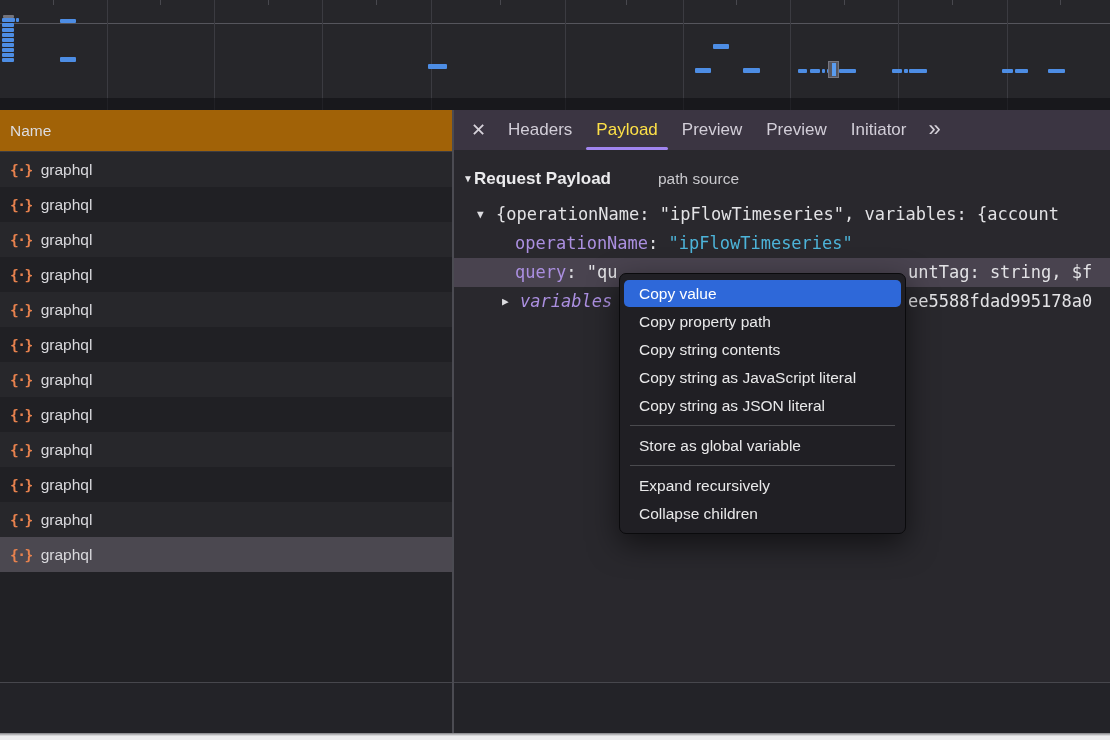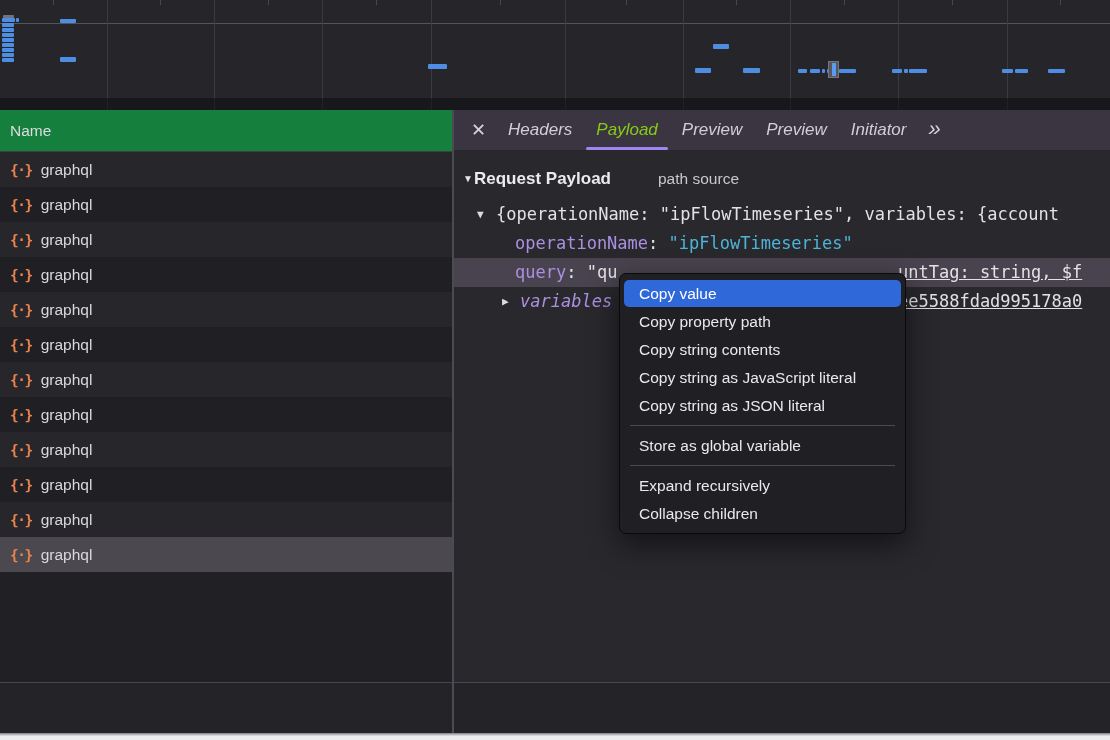--- a/index.html
+++ b/index.html
@@ -12,37 +12,37 @@
   .tl-grid{position:absolute;top:0;bottom:0;width:1px;background:#3b3b41;z-index:0;}
   .tl-divider{position:absolute;left:0;right:0;height:1px;background:#55555c;z-index:0;}
   .tl-strip{position:absolute;left:0;right:0;top:98px;height:12px;background:rgba(13,13,17,0.55);z-index:1;}
   .tl-bar{position:absolute;background:#4d8de4;border-radius:1px;z-index:2;}
   .tl-bar.gray{background:#73737b;}
   .tl-marker{position:absolute;background:#565660;border:1px solid #767680;box-sizing:border-box;z-index:2;}
   .tl-marker-bar{position:absolute;background:#5a9cf0;z-index:3;}
 
   
   .left-panel{position:absolute;left:0;top:110px;width:453px;bottom:7px;background:#212125;overflow:hidden;}
-  .name-header{height:41px;line-height:41px;background:#15803d;border-bottom:1px solid #3d3d43;
+  .name-header{height:41px;line-height:41px;background:#a16207;border-bottom:1px solid #3d3d43;
                color:#dcdce0;font-size:15.5px;padding-left:10px;}
   .nrow{height:35px;display:flex;align-items:center;background:#27272b;}
   .nrow.alt{background:#202024;}
   .nrow.selected{background:#4b4850;}
   .req-icon{font-family:"DejaVu Sans Mono",monospace;font-weight:bold;color:#e8824e;
             font-size:14.5px;letter-spacing:-1.5px;margin:0 9px 0 10px;}
   .req-label{color:#d9d9dd;font-size:15.5px;}
 
   .divider-v{position:absolute;left:452px;top:110px;bottom:7px;width:2px;background:#4b4b52;z-index:4;}
 
   
   .right-panel{position:absolute;left:454px;top:110px;width:656px;bottom:7px;background:#29282d;overflow:hidden;}
   .tabbar{height:40px;background:#3b3542;display:flex;align-items:center;}
   .close-btn{color:#d6d2da;font-size:18px;margin:0 10px 0 17px;cursor:default;}
-  .tab{position:relative;color:#d2ced8;font-size:17px;padding:0 12px;height:40px;line-height:40px;font-style:italic;}
-  .tab.active{color:#84cc16;}
+  .tab{position:relative;color:#d2ced8;font-size:17px;padding:0 12px;height:40px;line-height:40px;}
+  .tab.active{color:#fde047;}
   .tab.active::after{content:"";position:absolute;left:2px;right:2px;bottom:0;height:3px;
                      background:#a185f0;border-radius:2px;}
   .tab.overflow{font-size:22px;color:#d6d2da;padding:0 10px;line-height:37px;}
 
   .section-header{position:absolute;top:55px;left:0;right:0;height:28px;}
   .sec-arrow{position:absolute;left:9px;top:0;line-height:28px;color:#e6e6e9;font-size:10px;}
   .sec-title{position:absolute;left:20px;top:0;line-height:28px;color:#ebebed;font-size:17px;font-weight:bold;}
   .view-source{position:absolute;left:204px;top:0;line-height:28px;color:#c9c9cd;font-size:15.5px;}
 
   .code-row{position:absolute;left:0;right:0;height:29px;line-height:29px;
@@ -51,21 +51,21 @@
   .row-summary{top:90px;}
   .row-summary .arrow{position:absolute;left:23px;font-size:11px;color:#dcdce0;}
   .row-summary .txt{position:absolute;left:42px;}
   .row-op{top:119px;}
   .row-op .indent{position:absolute;left:61px;}
   .row-query{top:148px;background:#49434f;}
   .row-query .left{position:absolute;left:61px;}
   .row-vars{top:177px;}
   .row-vars .arrow{position:absolute;left:48px;font-size:11px;color:#dcdce0;}
   .row-vars .key{position:absolute;left:66px;font-style:italic;}
-  .frag-right{position:absolute;left:444px;text-decoration:underline;}
+  .frag-right{position:absolute;left:454px;}
   .json-key{color:#ab8fe0;}
   .json-string{color:#4db4d9;}
 
   
   .menu{position:absolute;left:619px;top:273px;width:285px;background:#201f24;
         border:1px solid #0a0a0c;border-radius:7px;box-shadow:0 10px 30px rgba(0,0,0,0.55);
         padding:5px 0;z-index:10;}
   .menu-item{height:27px;line-height:27px;margin:1px 4px;padding-left:15px;color:#e9e9ea;
              font-size:15.5px;border-radius:5px;white-space:nowrap;}
   .menu-item.highlighted{background:#2e68d9;color:#ffffff;}

